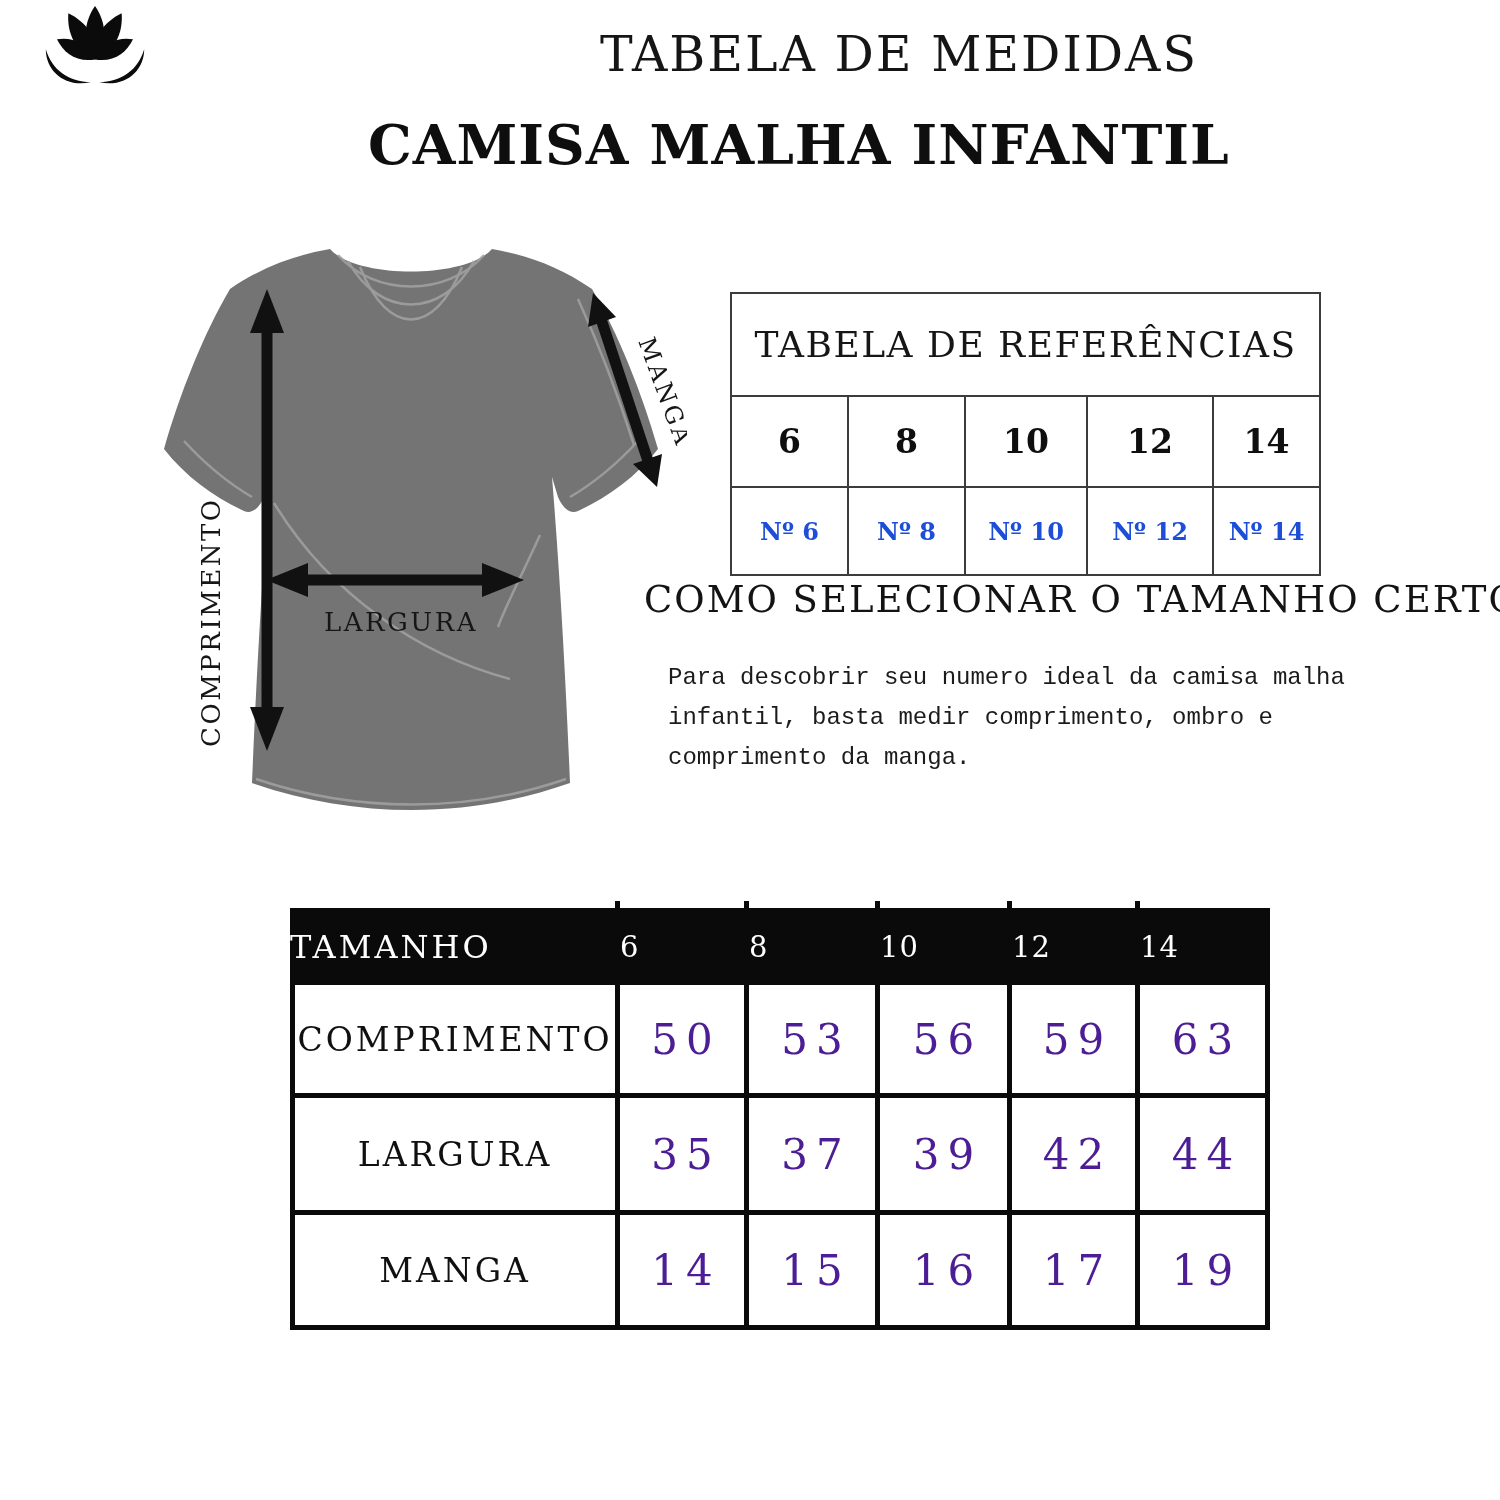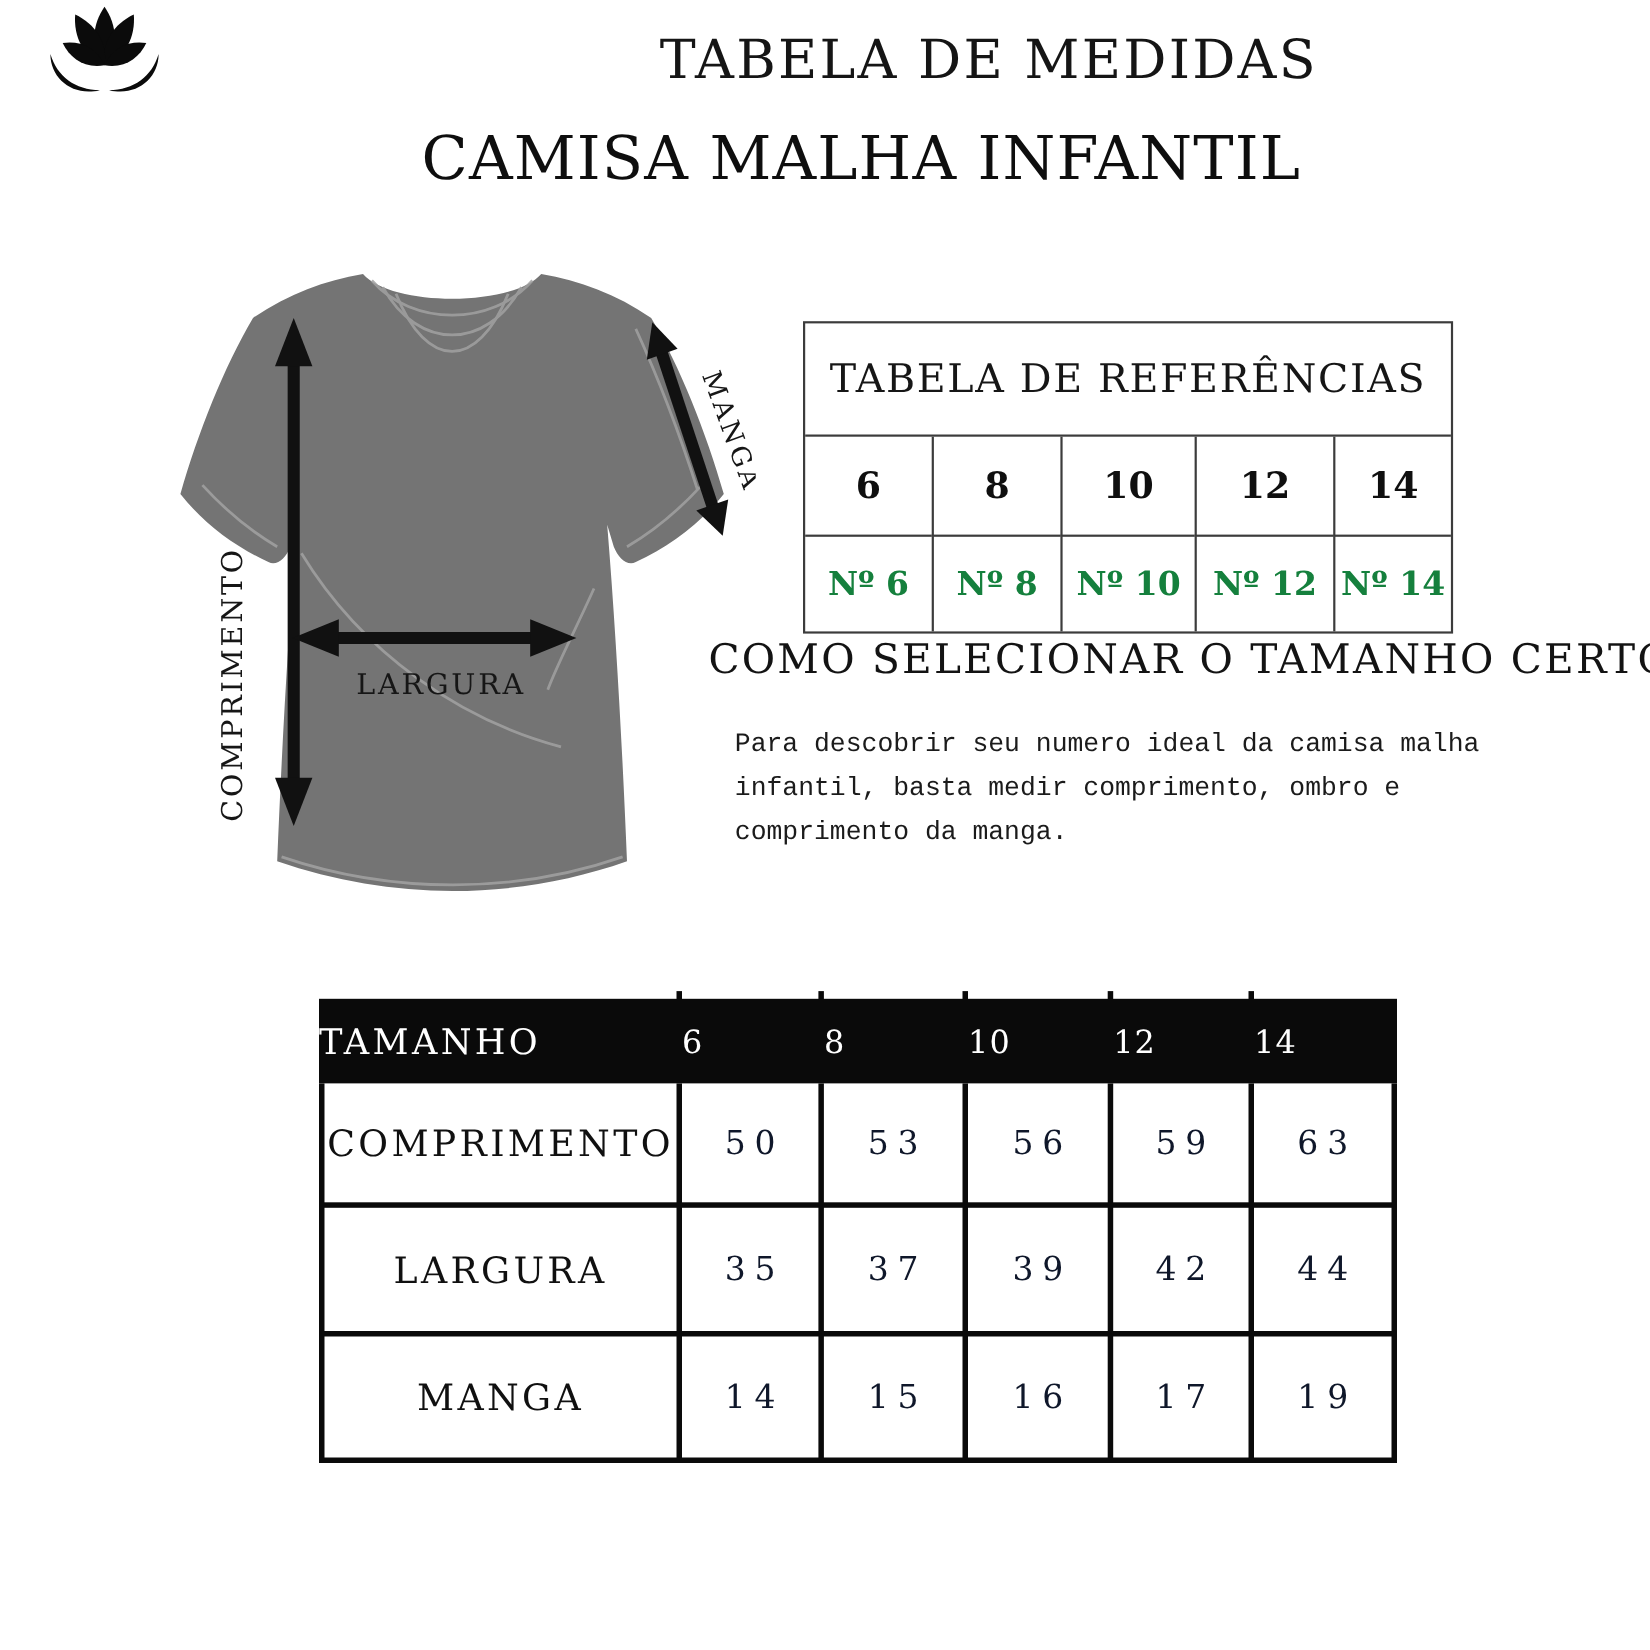--- a/index.html
+++ b/index.html
@@ -8,42 +8,42 @@
     font-family:"DejaVu Serif", serif;color:#141414;
   }
   
   .logo{position:absolute;left:42px;top:2px;width:106px;height:82px;}
   .page-title{
     position:absolute;left:368px;top:26px;width:830px;text-align:right;
     font-size:49px;letter-spacing:2px;white-space:nowrap;color:#151515;
   }
   .page-subtitle{
     position:absolute;left:368px;top:112px;width:830px;text-align:center;
-    font-size:55px;font-weight:normal;letter-spacing:1px;white-space:nowrap;color:#0e0e0e;
+    font-size:55px;font-weight:bold;letter-spacing:1px;white-space:nowrap;color:#0e0e0e;
   }
   
   .diagram{position:absolute;left:160px;top:235px;width:527px;height:595px;}
   .diag-label{font-family:"DejaVu Serif",serif;fill:#161616;}
   
   .ref-table{
     position:absolute;left:730px;top:292px;width:591px;
     border:2px solid #3c3c3c;background:#fff;box-sizing:border-box;
   }
   .ref-title{
     height:101px;border-bottom:2px solid #3c3c3c;display:flex;align-items:center;justify-content:center;
     font-size:36px;letter-spacing:1.5px;color:#161616;
   }
   .ref-row{display:grid;grid-template-columns:115px 117px 122px 126px 1fr;}
   .ref-cell{
     display:flex;align-items:center;justify-content:center;
     border-left:2px solid #3c3c3c;box-sizing:border-box;
   }
   .ref-cell:first-child{border-left:none;}
   .ref-sizes .ref-cell{height:91px;border-bottom:2px solid #3c3c3c;font-weight:bold;font-size:33px;color:#0f0f0f;}
-  .ref-refs .ref-cell{height:86px;font-weight:bold;font-size:30px;color:#15803d;}
+  .ref-refs .ref-cell{height:86px;font-weight:bold;font-size:24px;color:#1d4ed8;}
   
   .howto-heading{
     position:absolute;left:644px;top:578px;width:780px;
     font-size:37px;letter-spacing:2px;white-space:nowrap;color:#131313;
   }
   .howto-body{
     position:absolute;left:652px;top:642px;width:700px;
     font-size:24px;line-height:40px;color:#1b1b1b;margin:16px;font-family:Liberation Mono, monospace;
   }
   
@@ -54,21 +54,21 @@
   .st-header .st-hcell{color:#ffffff;text-align:left;font-size:29px;letter-spacing:1px;}
   .st-header .st-hlabel{font-size:32px;letter-spacing:3px;}
   .st-stub{position:absolute;top:901px;width:5px;height:8px;background:#0a0a0a;}
   .st-body{
     position:absolute;left:290px;top:985px;width:980px;height:345px;background:#0a0a0a;
     display:grid;grid-template-columns:320px 124px 126px 127px 123px 125px;
     grid-template-rows:108px 112px 110px;gap:5px;padding:0 5px 5px 5px;box-sizing:border-box;
   }
   .st-cell{background:#ffffff;display:flex;align-items:center;justify-content:center;}
   .st-rowlabel{font-size:33px;letter-spacing:3px;color:#101010;}
-  .st-value{font-size:30px;letter-spacing:8px;padding-left:8px;color:#0f172a;}
+  .st-value{font-size:42px;letter-spacing:8px;padding-left:8px;color:#4c1d95;}
 </style>
 </head>
 <body>
 
 <div class="canvas">
 
   <svg class="logo" viewBox="0 0 100 80" aria-hidden="true">
     <g fill="#0b0b0b">
       <path d="M50,4 C61,20 63,40 50,56 C37,40 39,20 50,4 Z"></path>
       <path d="M50,4 C61,20 63,40 50,56 C37,40 39,20 50,4 Z" transform="rotate(30 50 56)"></path>

